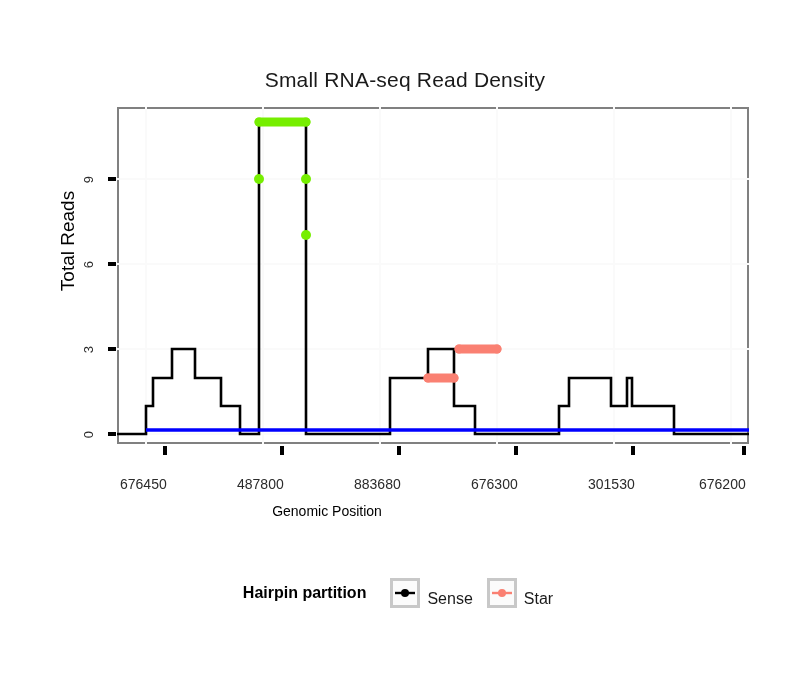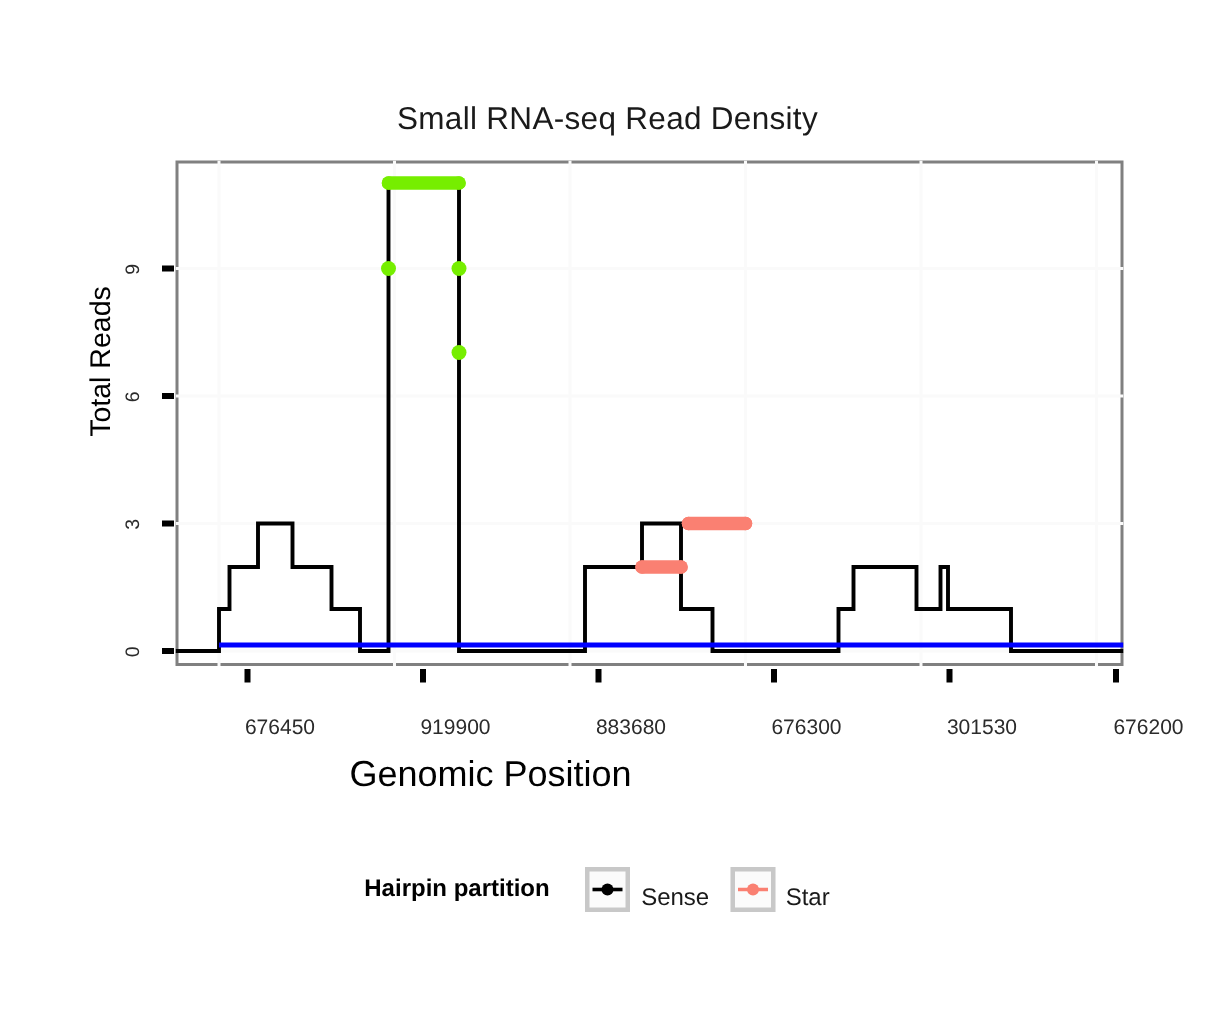--- a/index.html
+++ b/index.html
@@ -58,37 +58,37 @@
     color: #000;
     transform: rotate(-90deg);
     transform-origin: center center;
   }
   .x-axis-title {
     position: absolute;
     left: 0;
     top: 503px;
     width: 654px;
     text-align: center;
-    font-size: 24px;
+    font-size: 14px;
     color: #000;
   }
   .y-tick-label {
     position: absolute;
     font-size: 13px;
     color: #2b2b2b;
     width: 30px;
     text-align: center;
     transform: rotate(-90deg);
   }
   .x-tick-label {
     position: absolute;
     font-size: 14px;
     color: #2b2b2b;
     width: 90px;
-    text-align: right;
+    text-align: left;
     top: 476px;
   }
   .tickmark-y {
     position: absolute;
     width: 8px;
     height: 4px;
     background: #000;
     left: 108px;
   }
   .tickmark-x {
@@ -196,21 +196,21 @@
   </svg>
 
   <div class="tickmark-x" style="left:163px"></div>
   <div class="tickmark-x" style="left:280px"></div>
   <div class="tickmark-x" style="left:397px"></div>
   <div class="tickmark-x" style="left:514px"></div>
   <div class="tickmark-x" style="left:631px"></div>
   <div class="tickmark-x" style="left:742px"></div>
 
   <div class="x-tick-label" style="left:120px">676450</div>
-  <div class="x-tick-label" style="left:237px">919900</div>
+  <div class="x-tick-label" style="left:237px">487800</div>
   <div class="x-tick-label" style="left:354px">883680</div>
   <div class="x-tick-label" style="left:471px">676300</div>
   <div class="x-tick-label" style="left:588px">301530</div>
   <div class="x-tick-label" style="left:699px">676200</div>
 
   <div class="x-axis-title">Genomic Position</div>
 
   <div class="legend">
     <div class="legend-title">Hairpin partition</div>
 

